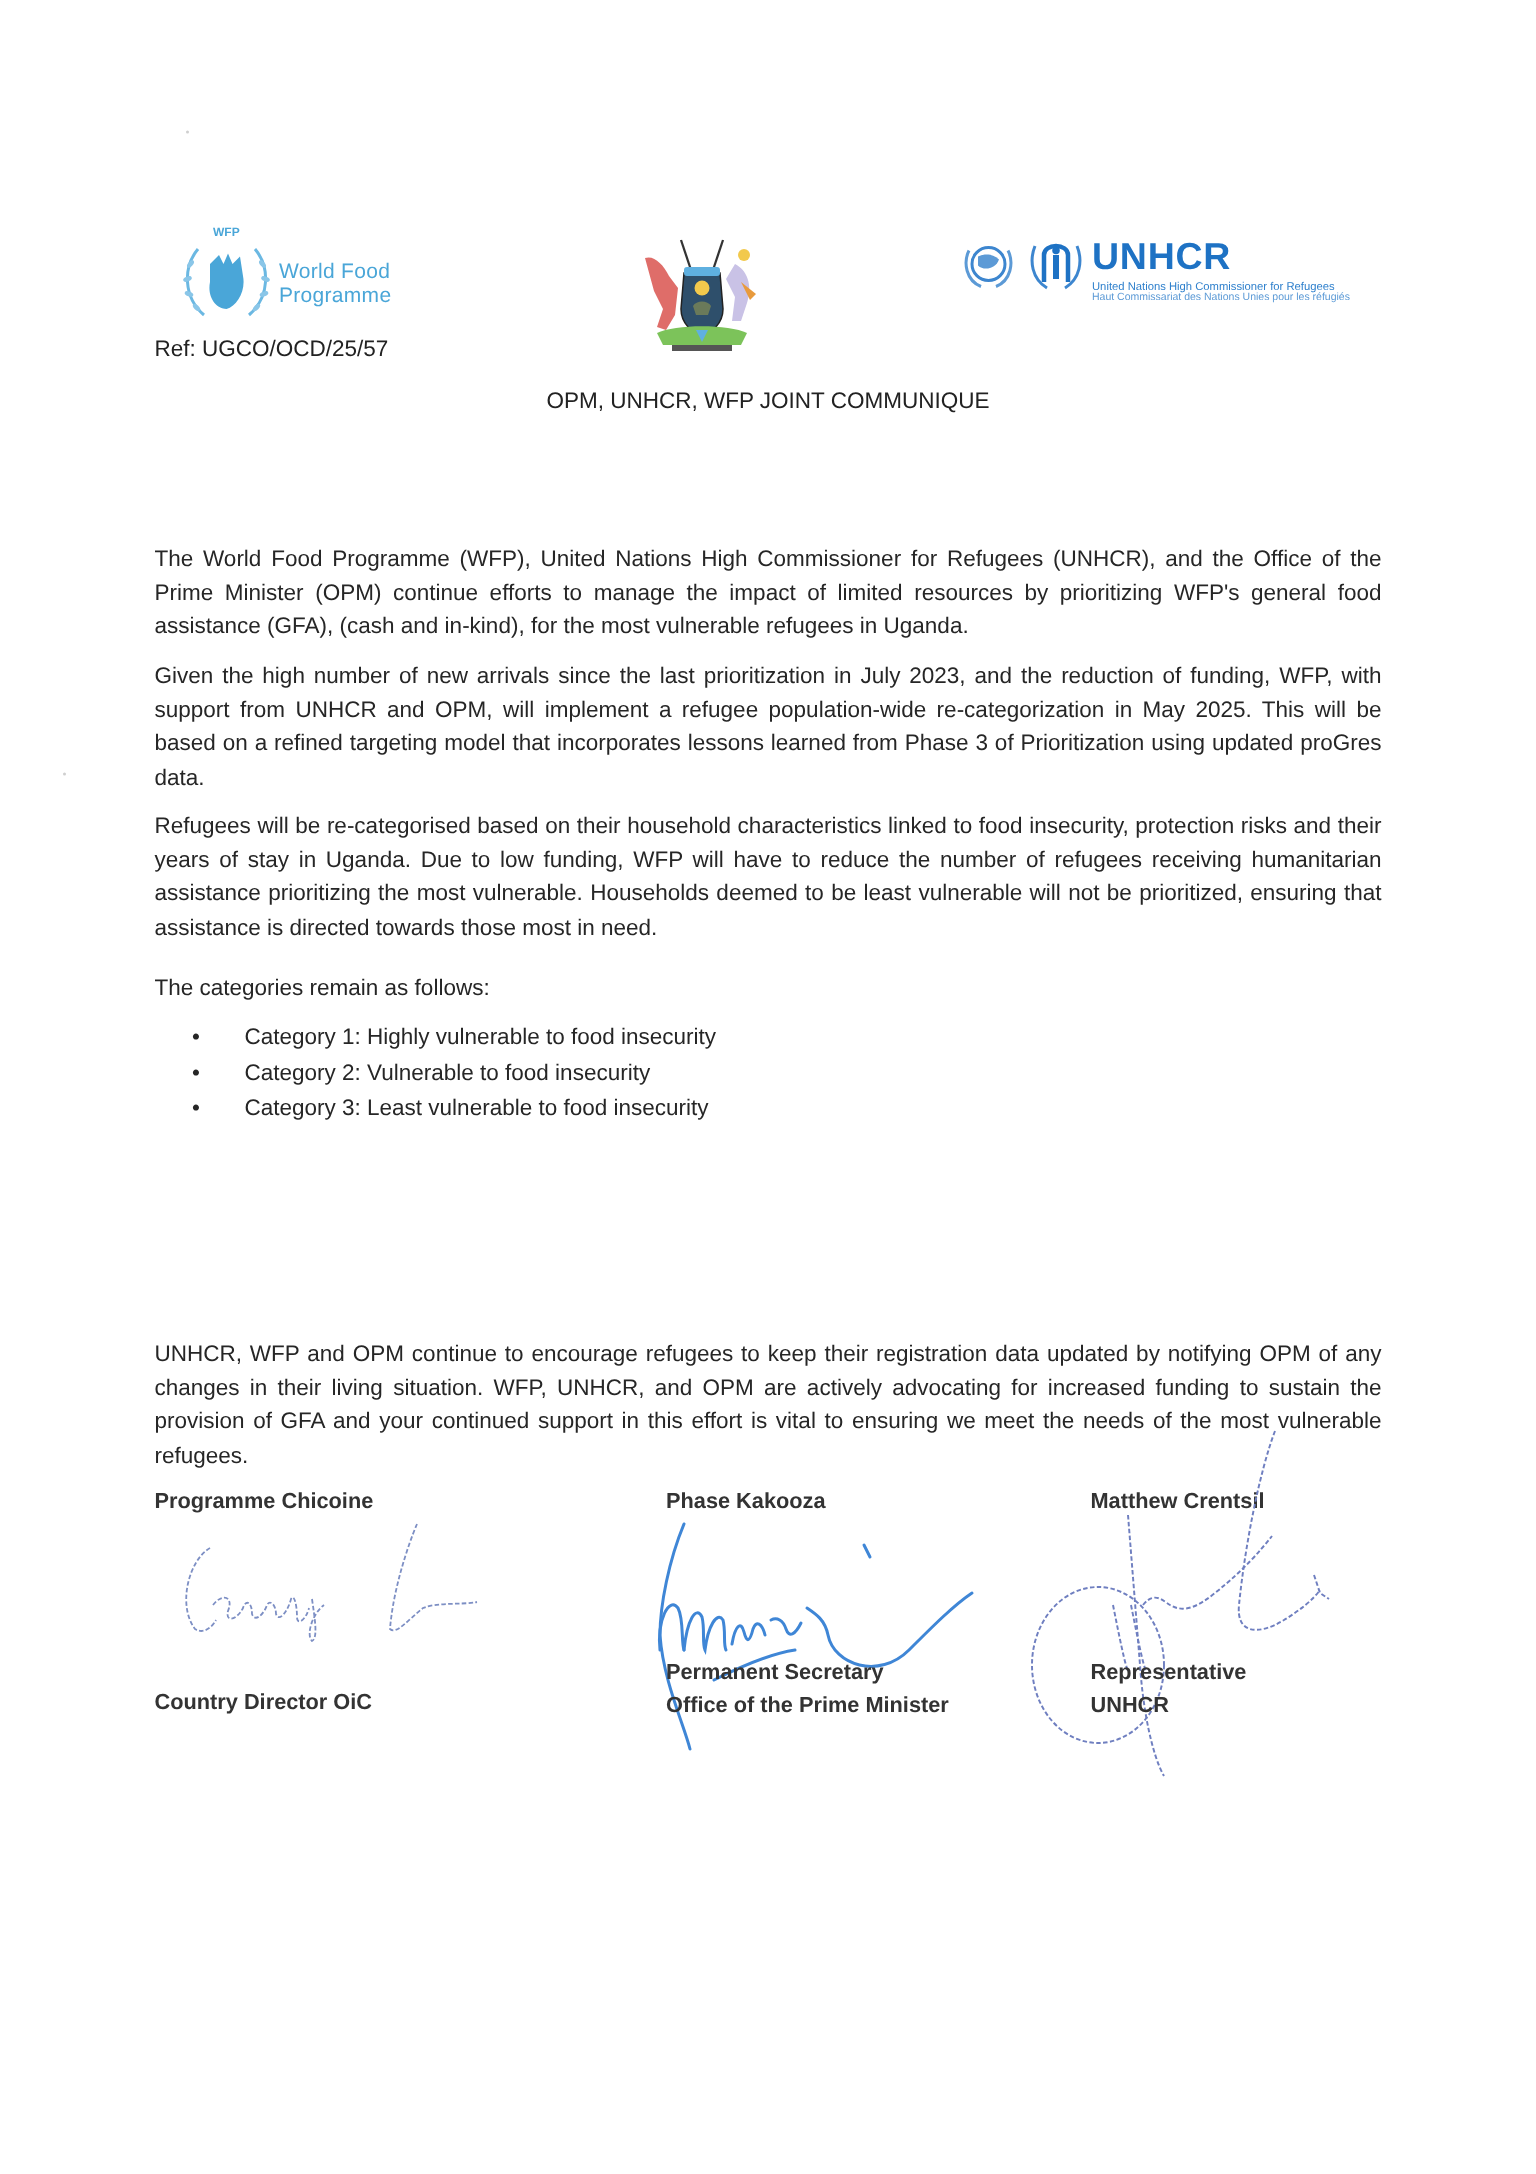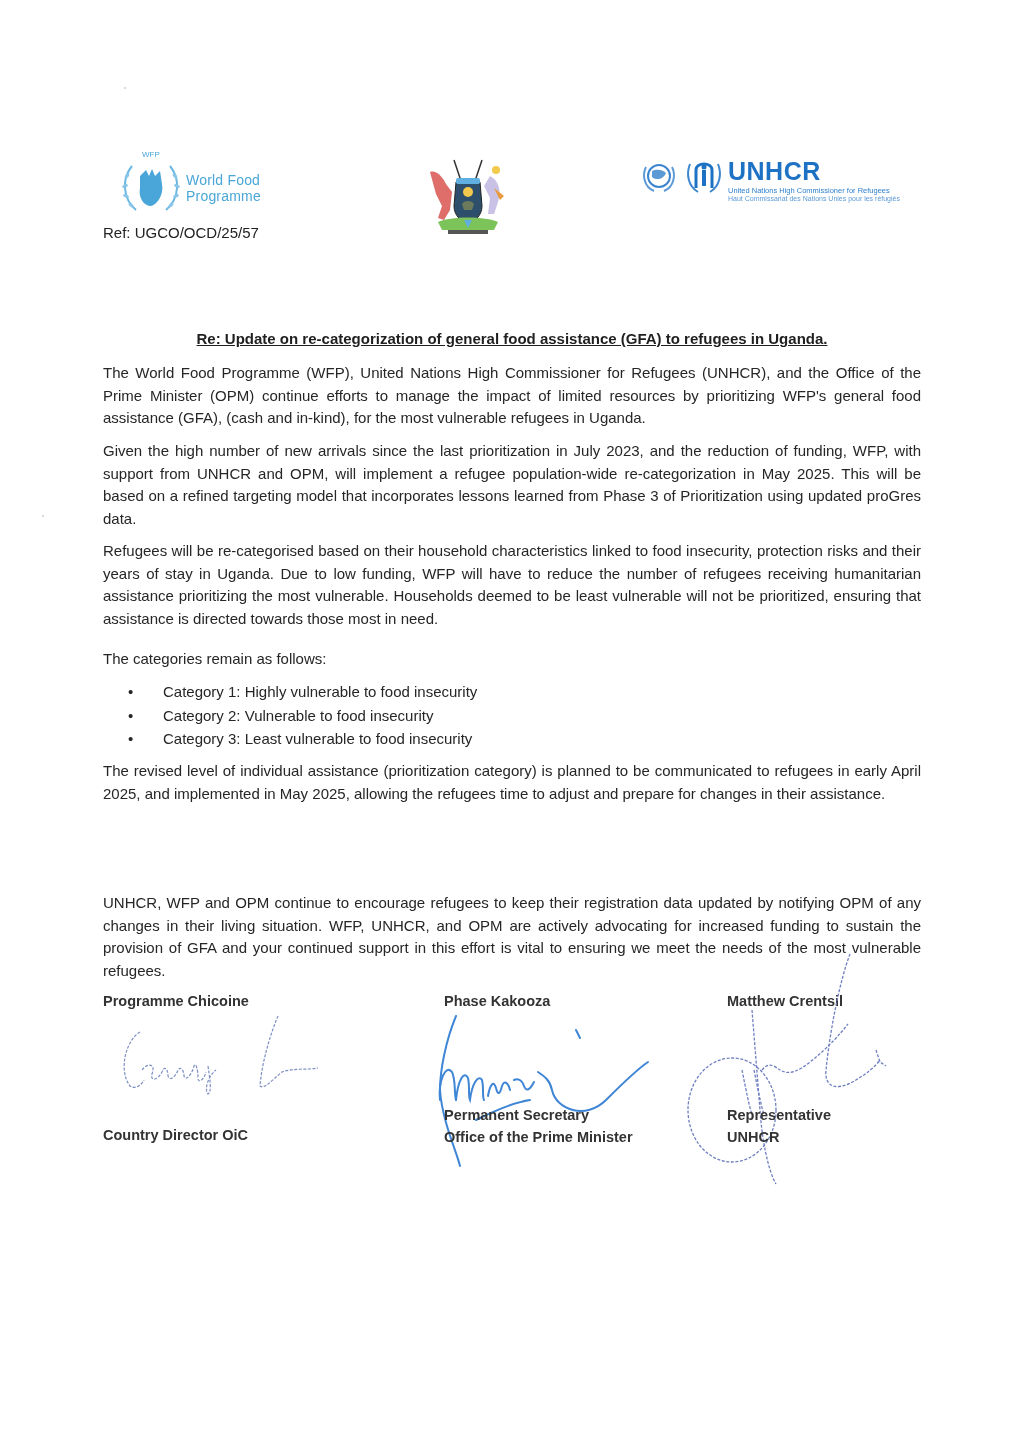--- a/index.html
+++ b/index.html
@@ -5,21 +5,21 @@
   html, body { margin: 0; padding: 0; background: #ffffff; }
   body { width: 1024px; height: 1449px; position: relative; overflow: hidden;
          font-family: "Liberation Sans", sans-serif; color: #1f1f1f; }
   .page { position: absolute; inset: 0; }
   .abs { position: absolute; }
   .speck { position: absolute; width: 2px; height: 2px; background: #cfcfcf; border-radius: 1px; }
 
   
   .wfp-logo { left: 118px; top: 150px; width: 160px; height: 70px; }
   .wfp-text { position: absolute; left: 68px; top: 22px; color: #4aa6d8; font-size: 14px; line-height: 16px; letter-spacing: 0.2px; }
-  .wfp-small { position: absolute; left: 24px; top: 0; color: #4aa6d8; font-size: 8px; font-weight: normal; }
+  .wfp-small { position: absolute; left: 24px; top: 0; color: #4aa6d8; font-size: 8px; font-weight: bold; }
 
   .ref { left: 103px; top: 224px; font-size: 15px; color: #222; }
 
   
   .coat { left: 424px; top: 154px; width: 88px; height: 86px; }
 
   
   .unhcr-logo { left: 640px; top: 155px; width: 300px; height: 55px; }
   .unhcr-word { position: absolute; left: 88px; top: 2px; color: #1e72c4; font-size: 25px; font-weight: bold; letter-spacing: 0.5px; }
   .unhcr-sub1 { position: absolute; left: 88px; top: 31px; color: #2d7fcc; font-size: 7.5px; white-space: nowrap; }
@@ -109,34 +109,33 @@
       <path d="M34 8 C38 18, 36 30, 26 36" fill="none" stroke="#3d86cf" stroke-width="2"></path>
       <path d="M12 32 L12 14 C12 6, 28 6, 28 14 L28 32" fill="none" stroke="#1e72c4" stroke-width="3"></path>
       <rect x="18" y="14" width="4" height="16" fill="#1e72c4"></rect>
       <circle cx="20" cy="11" r="2.5" fill="#1e72c4"></circle>
     </svg>
     <span class="unhcr-word">UNHCR</span>
     <span class="unhcr-sub1">United Nations High Commissioner for Refugees</span>
     <span class="unhcr-sub2">Haut Commissariat des Nations Unies pour les réfugiés</span>
   </div>
 
-  <div class="abs subject">Re: Update on re-categorization of general food assistance (GFA) to refugees in Uganda.</div>
+  <div class="abs center-line" style="top:259px;">OPM, UNHCR, WFP JOINT COMMUNIQUE</div>
 
   <p class="abs para" style="top:362px;margin:0;">The World Food Programme (WFP), United Nations High Commissioner for Refugees (UNHCR), and the Office of the Prime Minister (OPM) continue efforts to manage the impact of limited resources by prioritizing WFP's general food assistance (GFA), (cash and in-kind), for the most vulnerable refugees in Uganda.</p>
   <p class="abs para" style="top:440px;margin:0;">Given the high number of new arrivals since the last prioritization in July 2023, and the reduction of funding, WFP, with support from UNHCR and OPM, will implement a refugee population-wide re-categorization in May 2025. This will be based on a refined targeting model that incorporates lessons learned from Phase 3 of Prioritization using updated proGres data.</p>
   <p class="abs para" style="top:540px;margin:0;">Refugees will be re-categorised based on their household characteristics linked to food insecurity, protection risks and their years of stay in Uganda. Due to low funding, WFP will have to reduce the number of refugees receiving humanitarian assistance prioritizing the most vulnerable.  Households deemed to be least vulnerable will not be prioritized, ensuring that assistance is directed towards those most in need.</p>
   <p class="abs para left" style="top:648px;margin:0;">The categories remain as follows:</p>
 
   <ul class="abs list" style="top:680px;">
     <li>Category 1: Highly vulnerable to food insecurity</li>
     <li>Category 2: Vulnerable to food insecurity</li>
     <li>Category 3: Least vulnerable to food insecurity</li>
   </ul>
 
-  <p class="abs para" style="top:760px;margin:0;">The revised level of individual assistance (prioritization category) is planned to be communicated to refugees in early April 2025, and implemented in May 2025, allowing the refugees time to adjust and prepare for changes in their assistance.</p>
   <p class="abs para" style="top:892px;margin:0;">UNHCR, WFP and OPM continue to encourage refugees to keep their registration data updated by notifying OPM of any changes in their living situation. WFP, UNHCR, and OPM are actively advocating for increased funding to sustain the provision of GFA and your continued support in this effort is vital to ensuring we meet the needs of the most vulnerable refugees.</p>
 
   <div class="abs sig-name" style="left:103px;top:993px;">Programme Chicoine</div>
   <svg class="sig" style="left:112px;top:1010px;" width="220" height="90" viewBox="0 0 220 90">
     <g fill="none" stroke="#7d8fc4" stroke-width="1.2" stroke-dasharray="3 1.5">
       <path d="M28 22 C14 30, 6 60, 18 76 C24 80, 30 74, 32 70"></path>
       <path d="M30 60 C36 52, 44 54, 40 64 C38 72, 46 70, 50 62 C52 56, 56 58, 56 66 C58 72, 64 66, 66 60 C68 56, 72 60, 72 66 C74 72, 80 64, 82 56 C84 52, 86 60, 86 68 C86 74, 92 70, 94 62"></path>
       <path d="M96 56 C98 70, 100 82, 96 84 C92 80, 96 66, 104 60"></path>
       <path d="M166 6 C160 20, 150 50, 148 76 C152 80, 160 70, 170 62 C180 58, 196 60, 206 58"></path>
     </g>

